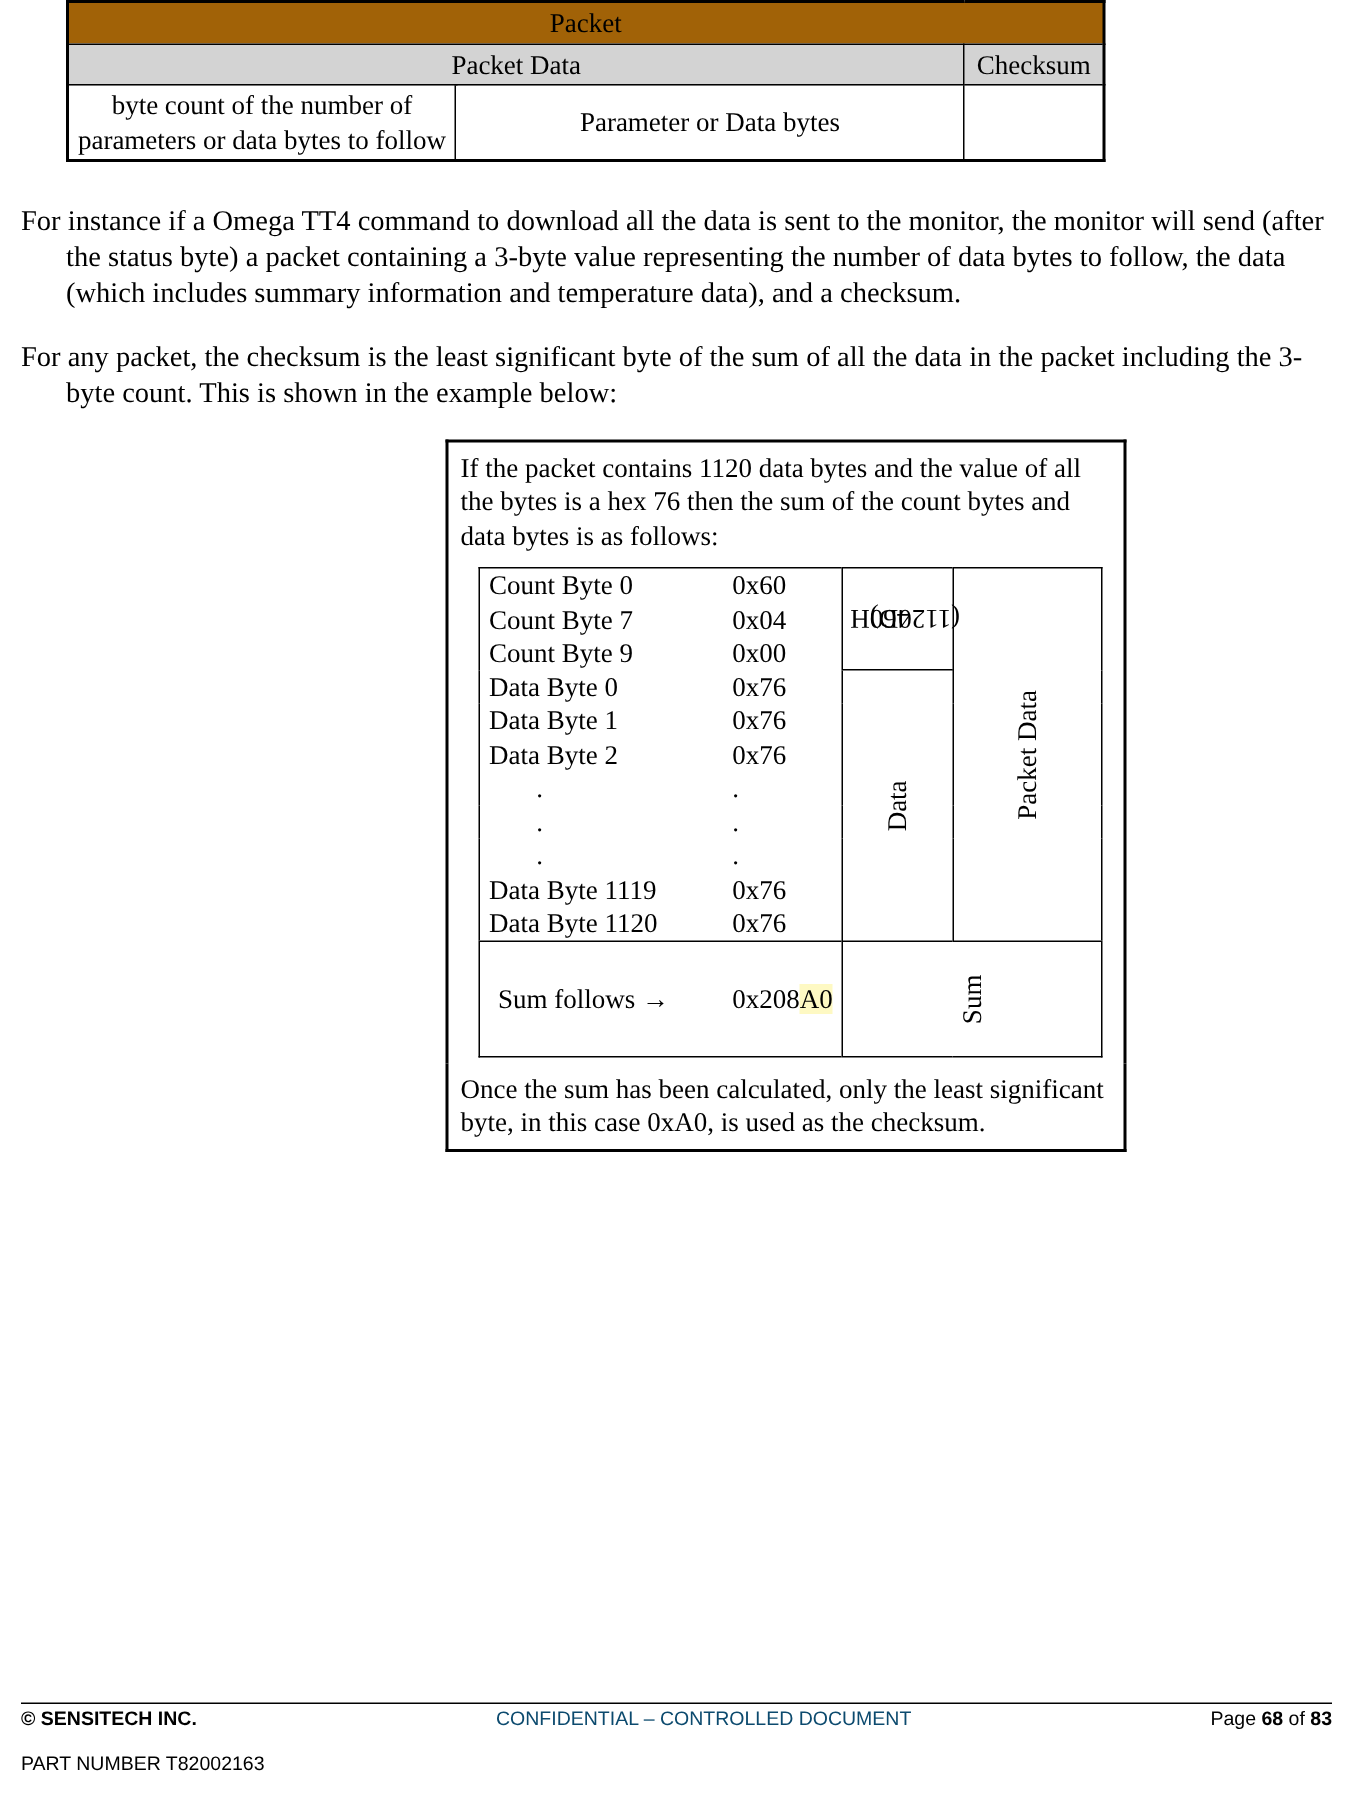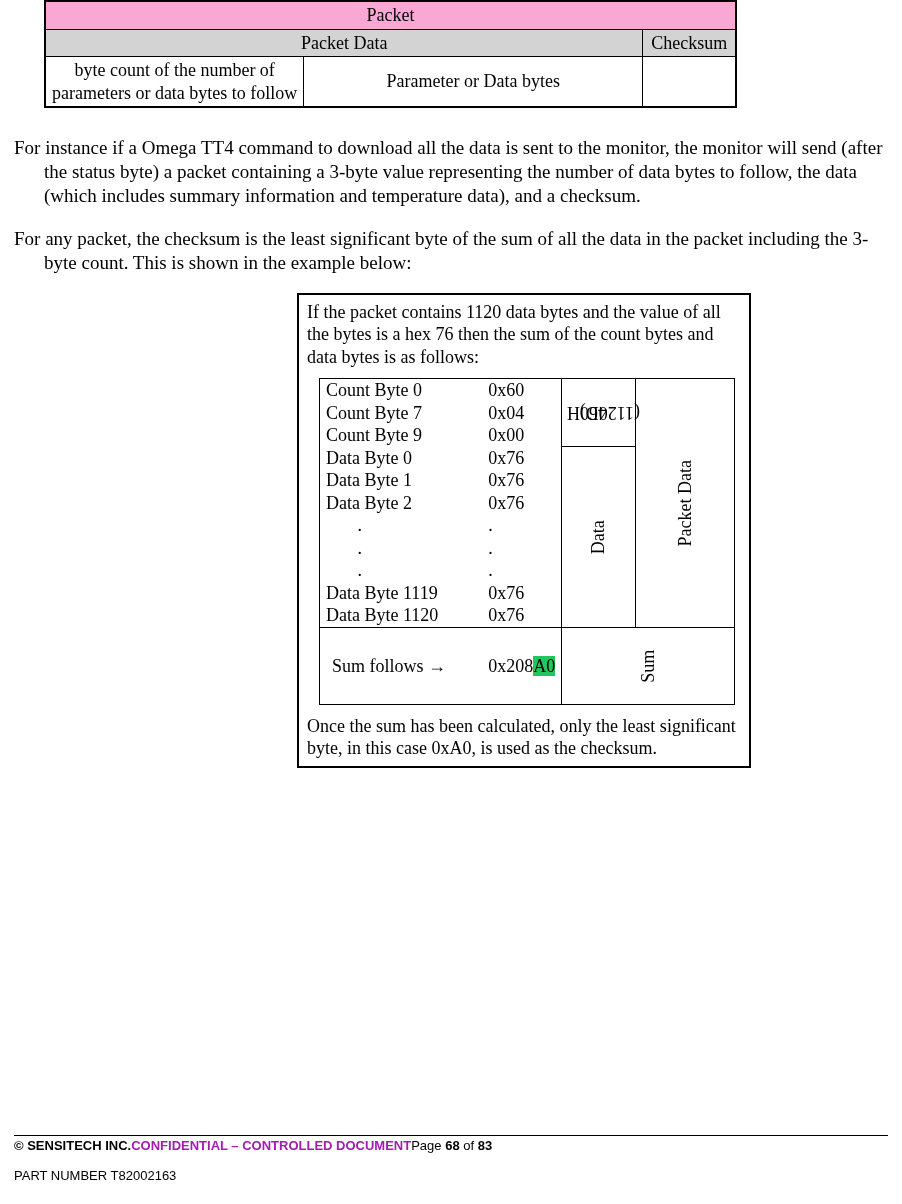--- a/index.html
+++ b/index.html
@@ -3,37 +3,37 @@
 <meta charset="utf-8">
 <style>
 html,body{margin:0;padding:0;background:#fff;color:#000;font-family:"Times New Roman",Times,serif;font-size:19px;line-height:1.25}
 .page{width:902px;min-height:1204px;padding:0 14px 10px 14px;box-sizing:border-box;position:relative}
 .p1{margin:0 0 22px 0;text-indent:-30px;padding-left:30px}
 .p2{margin:28px 0 18px 0;text-indent:-30px;padding-left:30px}
 .p4{margin:20px 0 18px 0;text-indent:-30px;padding-left:30px}
 table{border-collapse:collapse}
 .packet{margin:0 0 0 30px;width:693px;border:2px solid #000;font-size:18px}
 .packet td,.packet th{border:1px solid #000;text-align:center;padding:2px 4px;font-weight:normal}
-.packet .hdr1 td{background:#f9a8d4}
+.packet .hdr1 td{background:#a16207}
 .packet .hdr2 td{background:#d3d3d3}
 .example{margin:10px 0 12px 283px;width:454px;border:2px solid #000;font-size:18px}
 .example td{border:0;padding:6px 8px;vertical-align:top}
 .inner{border:1px solid #000;width:100%;border-collapse:collapse}
 .inner td{border:0;padding:0 6px;height:22px}
 .bytecol{width:170px}
 .valcol{width:46px}
 .sidecol{border-left:1px solid #000!important;text-align:center;vertical-align:middle!important;min-width:28px}
 .sidecol span,.sidecol2 span,.sumcol span{display:inline-block;transform:rotate(-90deg);white-space:nowrap}
 .sidecol2{border-left:1px solid #000!important;text-align:center;vertical-align:middle!important;min-width:28px}
 .sumrow td{border-top:1px solid #000!important;height:76px;vertical-align:middle!important}
 .sumcol{border-left:1px solid #000!important;text-align:center;vertical-align:middle!important}
-.hl{background:#22c55e}
+.hl{background:#fef9c3}
 .footer{position:absolute;left:14px;right:14px;bottom:6px;font-family:Arial,Helvetica,sans-serif;font-size:13px}
-.footer .line1{display:flex;justify-content:flex-start;border-top:1px solid #000;padding-top:2px;margin-bottom:14px}
-.footer .red{color:#a21caf;font-weight:bold}
+.footer .line1{display:flex;justify-content:space-between;border-top:1px solid #000;padding-top:2px;margin-bottom:14px}
+.footer .red{color:#0c4a6e;font-weight:normal}
 .footer .bold{font-weight:bold}
 .footer .ln{margin-bottom:14px}
 </style>
 </head>
 <body>
 <div class="page">
 
 
 <table class="packet">
   <tbody>

